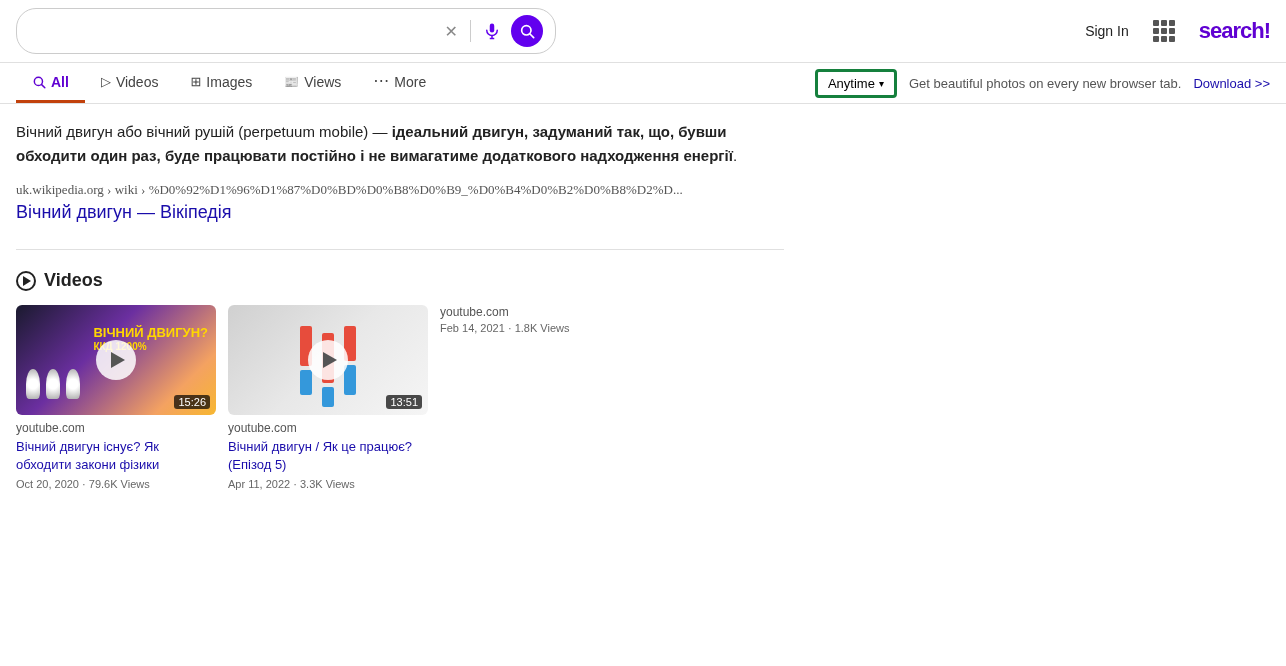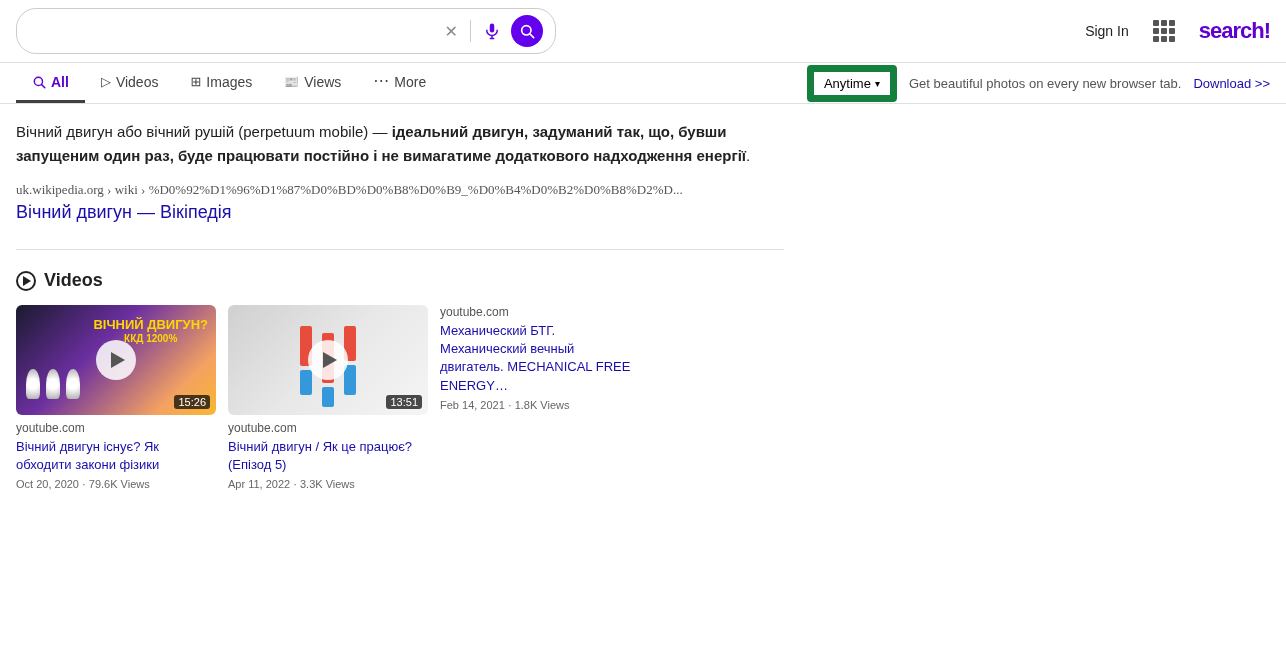--- a/index.html
+++ b/index.html
@@ -106,35 +106,35 @@
       gap: 5px;
       padding: 10px 16px;
       font-size: 14px;
       cursor: pointer;
       color: #444;
       border-bottom: 3px solid transparent;
       text-decoration: none;
     }
     .nav-tab.active {
       color: #6001d2;
-      border-bottom: 3px solid #404040;
+      border-bottom: 3px solid #c2410c;
       font-weight: bold;
     }
     .nav-right {
       margin-left: auto;
       display: flex;
       align-items: center;
       gap: 12px;
     }
     .anytime-btn {
       display: flex;
       align-items: center;
       gap: 4px;
       cursor: pointer;
-      border: 7px solid #15803d;
+      border: 3px solid #15803d;
       border-radius: 4px;
       padding: 4px 10px;
       font-size: 13px;
       background: #fff;
     }
     .promo-text {
       font-size: 13px;
       color: #555;
     }
     .promo-link {
@@ -274,23 +274,23 @@
       cursor: pointer;
     }
     .video-meta {
       font-size: 11px;
       color: #666;
     }
 
     
     .thumb-v1-label {
       position: absolute;
-      top: 12px;
+      top: 20px;
       right: 8px;
-      text-align: center;
+      text-align: left;
     }
     .thumb-v1-label .big-text {
       color: #FFD700;
       font-size: 13px;
       font-weight: bold;
       line-height: 1.2;
     }
     .thumb-v1-label .sub-text {
       color: #FFD700;
       font-size: 10px;
@@ -371,21 +371,21 @@
       <span style="font-size:10px;">▾</span>
     </button>
     <span class="promo-text">Get beautiful photos on every new browser tab.</span>
     <a class="promo-link" href="#">Download &gt;&gt;</a>
   </div>
 </div>
 
 <div class="main">
 
   <div class="snippet-text">
-    Вічний двигун або вічний рушій (perpetuum mobile) — <strong>ідеальний двигун, задуманий так, що, бувши запущеним один раз, буде працювати постійно і не вимагатиме додаткового надходження енергії</strong>.
+    Вічний двигун або вічний рушій (perpetuum mobile) — <strong>ідеальний двигун, задуманий так, що, бувши обходити один раз, буде працювати постійно і не вимагатиме додаткового надходження енергії</strong>.
   </div>
 
   <div class="wiki-url">uk.wikipedia.org › wiki › %D0%92%D1%96%D1%87%D0%BD%D0%B8%D0%B9_%D0%B4%D0%B2%D0%B8%D2%D...</div>
   <a class="wiki-link" href="#">Вічний двигун — Вікіпедія</a>
 
   <hr class="divider">
 
   
   <div class="videos-header">
     <div class="play-icon-outline">
@@ -448,21 +448,20 @@
       <div class="video-title">Вічний двигун / Як це працює? (Епізод 5)</div>
       <div class="video-meta">
         <span>Apr 11, 2022</span>
         <span> · </span>
         <span>3.3K Views</span>
       </div>
     </div>
 
     <div class="video-card">
       <div class="video-site">youtube.com</div>
-      <div class="video-title">Механический БТГ. Механический вечный двигатель. MECHANICAL FREE ENERGY…</div>
       <div class="video-meta">
         <span>Feb 14, 2021</span>
         <span> · </span>
         <span>1.8K Views</span>
       </div>
     </div>
 
   </div>
 </div>
 

